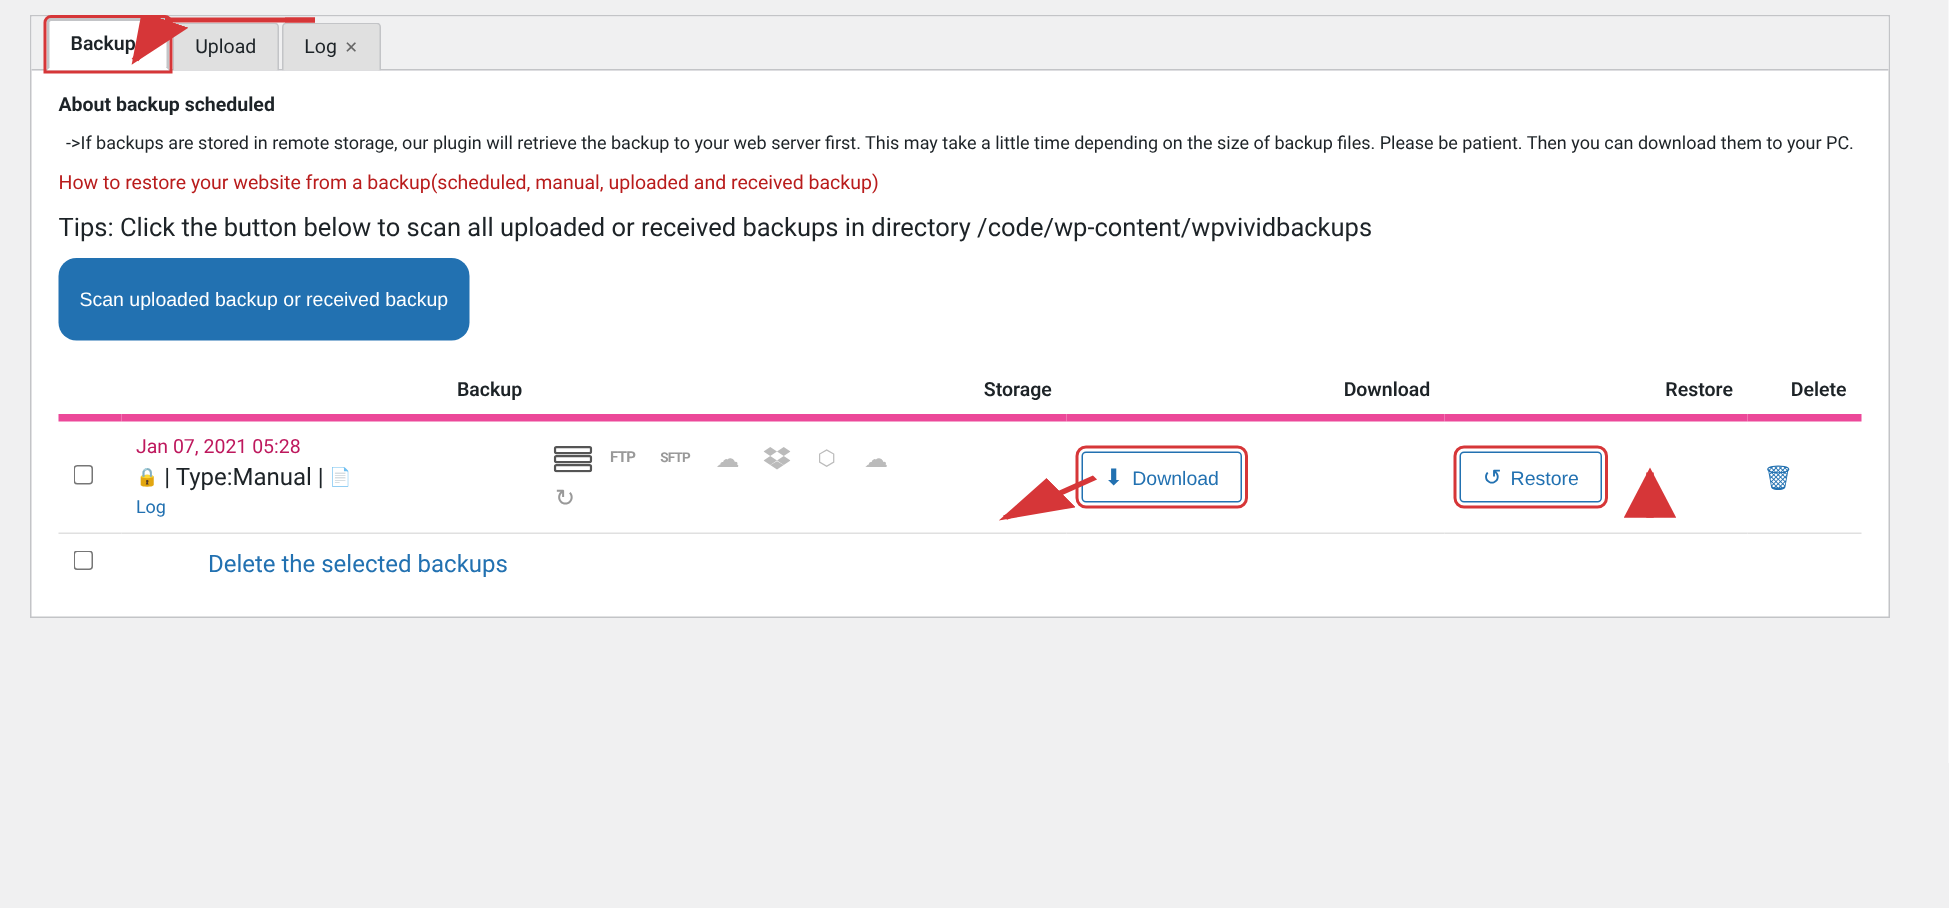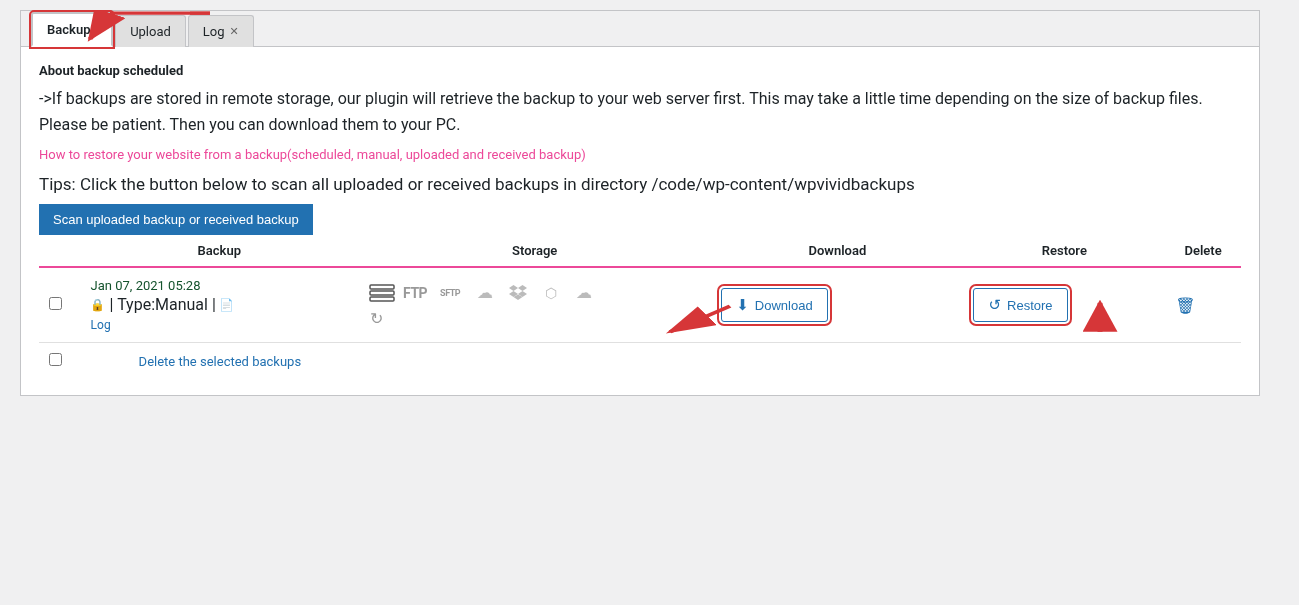--- a/index.html
+++ b/index.html
@@ -59,77 +59,79 @@
     
     .content {
       padding: 16px 18px;
     }
     .section-title {
       font-weight: 700;
       font-size: 13px;
       margin-bottom: 8px;
     }
     .info-text {
-      font-size: 16px;
+      font-size: 12px;
       line-height: 1.6;
       margin-bottom: 4px;
       color: #1d2327;
+      text-align: center;
     }
     .link-text {
-      color: #ec4899;
+      color: #b91c1c;
       text-decoration: none;
       font-size: 13px;
       margin: 10px 0;
       display: block;
     }
     .tips-text {
       font-size: 17px;
       margin: 12px 0 10px 0;
       color: #1d2327;
     }
     .scan-btn {
       background: #2271b1;
       color: #fff;
       border: none;
-      padding: 8px 14px;
-      font-size: 13px;
-      cursor: pointer;
-      border-radius: 0;
+      padding: 20px 14px;
+      font-size: 13px;
+      cursor: pointer;
+      border-radius: 12px;
+      margin-bottom: 18px;
     }
     
     .backup-table {
       width: 100%;
       border-collapse: collapse;
       font-size: 13px;
     }
     .backup-table th {
-      text-align: center;
+      text-align: right;
       padding: 8px 10px;
       font-weight: 600;
-      border-bottom: 2px solid #ec4899;
+      border-bottom: 5px solid #ec4899;
       color: #1d2327;
     }
     .backup-table td {
       padding: 10px 10px;
       border-bottom: 1px solid #e0e0e0;
       vertical-align: middle;
     }
     .backup-table tr:last-child td {
       border-bottom: none;
     }
     .col-checkbox { width: 30px; }
     .col-backup { width: 220px; }
     .col-storage { width: 280px; }
     .col-download { width: 200px; }
     .col-restore { width: 160px; }
     .col-delete { width: 60px; }
 
     .backup-date {
       font-weight: 400;
-      color: #14532d;
+      color: #be185d;
     }
     .backup-meta {
       display: flex;
       align-items: center;
       gap: 4px;
       margin-top: 2px;
     }
     .lock-icon { color: #2271b1; font-size: 12px; }
     .type-label { color: #1d2327; font-size: 16px; }
     .doc-icon { color: #555; font-size: 12px; cursor: pointer; }
@@ -190,21 +192,21 @@
       cursor: pointer;
     }
 
     
     .bottom-row td {
       padding: 10px 10px;
     }
     .delete-selected {
       color: #2271b1;
       text-decoration: none;
-      font-size: 13px;
+      font-size: 16px;
       padding-left: 48px;
     }
     .annotation-svg {
       position: absolute;
       top: 0;
       left: 0;
       width: 100%;
       height: 100%;
       pointer-events: none;
       z-index: 10;
@@ -275,21 +277,21 @@
               <div class="storage-icons">
 
                 <span class="storage-icon active" title="Local">
                   <svg width="26" height="18" viewBox="0 0 26 18" fill="none">
                     <rect x="1" y="1" width="24" height="4" rx="1" stroke="#555" stroke-width="1.5" fill="none"></rect>
                     <rect x="1" y="7" width="24" height="4" rx="1" stroke="#555" stroke-width="1.5" fill="none"></rect>
                     <rect x="1" y="13" width="24" height="4" rx="1" stroke="#555" stroke-width="1.5" fill="none"></rect>
                   </svg>
                 </span>
 
-                <span class="storage-icon" style="font-size:14px;font-weight:700;color:#999;width:28px;letter-spacing:-0.5px">FTP</span>
+                <span class="storage-icon" style="font-size:10px;font-weight:700;color:#999;width:28px;letter-spacing:-0.5px">FTP</span>
 
                 <span class="storage-icon" style="font-size:9px;font-weight:700;color:#999;width:32px;letter-spacing:-0.5px">SFTP</span>
 
                 <span class="storage-icon" style="color:#bbb;font-size:16px">☁</span>
                 <span class="storage-icon" style="color:#bbb;font-size:14px">
                   <svg width="18" height="16" viewBox="0 0 18 16" fill="#bbb">
                     <polygon points="4.5,0 9,3 4.5,6 0,3"></polygon>
                     <polygon points="13.5,0 18,3 13.5,6 9,3"></polygon>
                     <polygon points="4.5,6 9,9 4.5,12 0,9"></polygon>
                     <polygon points="13.5,6 18,9 13.5,12 9,9"></polygon>

